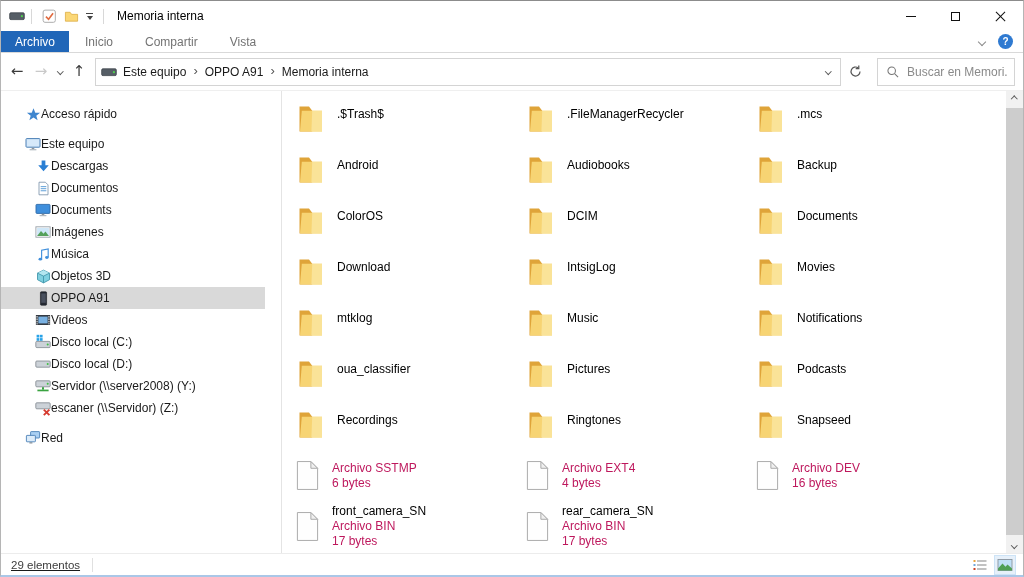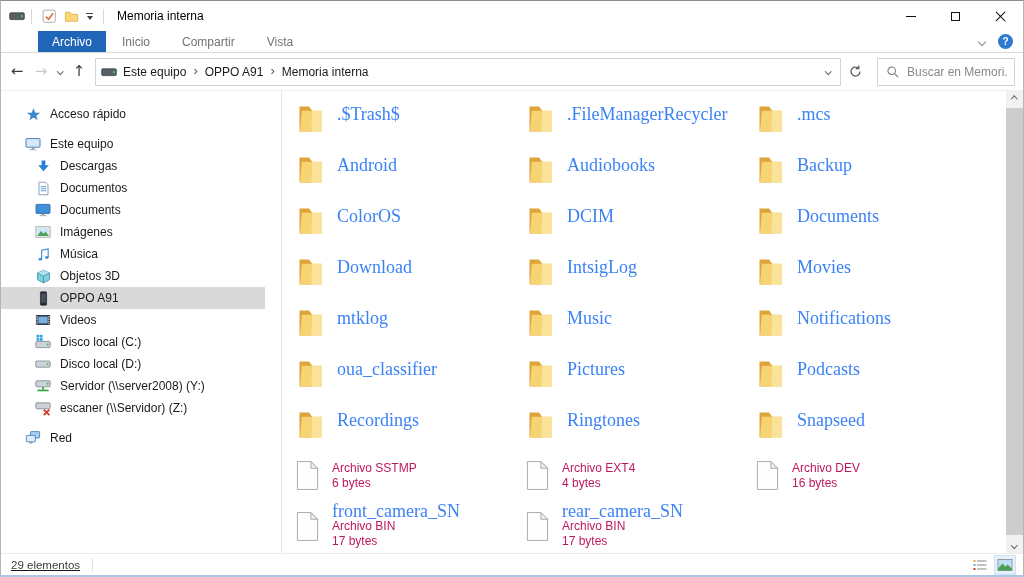--- a/index.html
+++ b/index.html
@@ -21,21 +21,21 @@
   .min-glyph { width:10px; height:1px; background:#111; }
   .max-glyph { width:9px; height:9px; border:1px solid #111; }
   .x-glyph { position:relative; width:11px; height:11px; }
   .x-glyph i { position:absolute; left:-1px; top:5px; width:13px; height:1.2px; background:#111; }
   .x-glyph i:first-child { transform:rotate(45deg); }
   .x-glyph i:last-child { transform:rotate(-45deg); }
 
   
   .tabs-row { height:22px; flex:0 0 22px; display:flex; align-items:stretch; border-bottom:1px solid #d9d9d9; }
   .tab { display:flex; align-items:center; padding:0 16px; font-size:12px; color:#737373; cursor:default; }
-  .tab.active { background:var(--tab-accent,#2066b8); color:#fff; padding:0 14px;margin-left:37px; }
+  .tab.active { background:var(--tab-accent,#2066b8); color:#fff; padding:0 14px; }
   .ribbon-right { margin-left:auto; display:flex; align-items:center; gap:13px; padding-right:10px; }
   .help-circle { width:15px; height:15px; border-radius:50%; background:var(--help-blue,#2f7ad1); color:#fff; font-size:10px; font-weight:bold; display:inline-flex; align-items:center; justify-content:center; }
 
   
   .chev { display:inline-block; width:6px; height:6px; border-right:1.4px solid #5a5a5a; border-bottom:1.4px solid #5a5a5a; }
   .chev.down { transform:rotate(45deg); }
   .chev.up { transform:rotate(-135deg); }
   .chev.small { width:4.5px; height:4.5px; }
   .chev.light { border-color:#8a8a8a; }
 
@@ -50,33 +50,33 @@
   .crumb-sep { color:#555; font-size:13px; padding:0 1px 2px 1px; }
   .addr-chev { margin-left:auto; width:24px; display:flex; justify-content:center; align-items:center; align-self:stretch; }
   .refresh-btn { width:28px; height:28px; display:flex; align-items:center; justify-content:center; }
   .search-box { width:138px; height:28px; border:1px solid #d4d4d4; display:flex; align-items:center; gap:6px; padding:0 7px; margin-left:8px; background:#fff; }
   .search-box input { border:none; outline:none; width:100%; font-size:12px; color:#444; font-family:inherit; background:transparent; }
   .search-box input::placeholder { color:#8a8a8a; opacity:1; }
 
   
   .body { flex:1; display:flex; min-height:0; }
   .sidebar { width:280px; flex:0 0 280px; padding-top:12px; overflow:hidden; }
-  .side-item { height:22px; display:flex; align-items:center; gap:9px; padding-left:24px; margin-right:16px; cursor:default; white-space:nowrap; }
+  .side-item { height:22px; display:flex; align-items:center; padding-left:24px; margin-right:16px; cursor:default; white-space:nowrap; }
   .side-item.level1 { padding-left:34px; }
   .side-item.gap { margin-top:8px; }
   .side-item.selected { background:var(--selection-bg,#d9d9d9); }
   .side-label { font-size:12px; color:#1a1a1a; }
 
   .content { flex:1; position:relative; border-left:1px solid #e4e4e4; padding:2px 0 0 9px; overflow:hidden; }
   .tile-grid { display:grid; grid-template-columns:repeat(3,230px); grid-auto-rows:51px; }
   .tile { display:flex; align-items:center; gap:12px; padding:0 4px; overflow:hidden; cursor:default; }
   .tile .tile-icon { flex:0 0 auto; display:flex; }
   .tile-text { display:flex; flex-direction:column; justify-content:center; }
   .tile.folder .tile-text { transform:translateY(-4px); }
-  .tile-name { font-size:18px; color:#3b82f6; line-height:15px; white-space:nowrap;font-family:Liberation Serif, serif; }
+  .tile-name { font-size:12px; color:#000000; line-height:15px; white-space:nowrap; }
   .tile-meta { font-size:12px; color:#be185d; line-height:15px; white-space:nowrap; }
 
   
   .v-scrollbar { position:absolute; top:0; right:0; bottom:0; width:17px; background:#f1f1f1; }
   .sb-arrow { position:absolute; left:0; width:17px; height:16px; display:flex; align-items:center; justify-content:center; }
   .sb-arrow.top { top:0; } .sb-arrow.bottom { bottom:0; }
   .sb-thumb { position:absolute; left:0; top:17px; bottom:18px; width:17px; background:#cdcdcd; }
 
   
   .statusbar { height:22px; flex:0 0 22px; display:flex; align-items:center; padding:0 8px 0 10px; border-top:1px solid #ececec;text-decoration:underline; }

